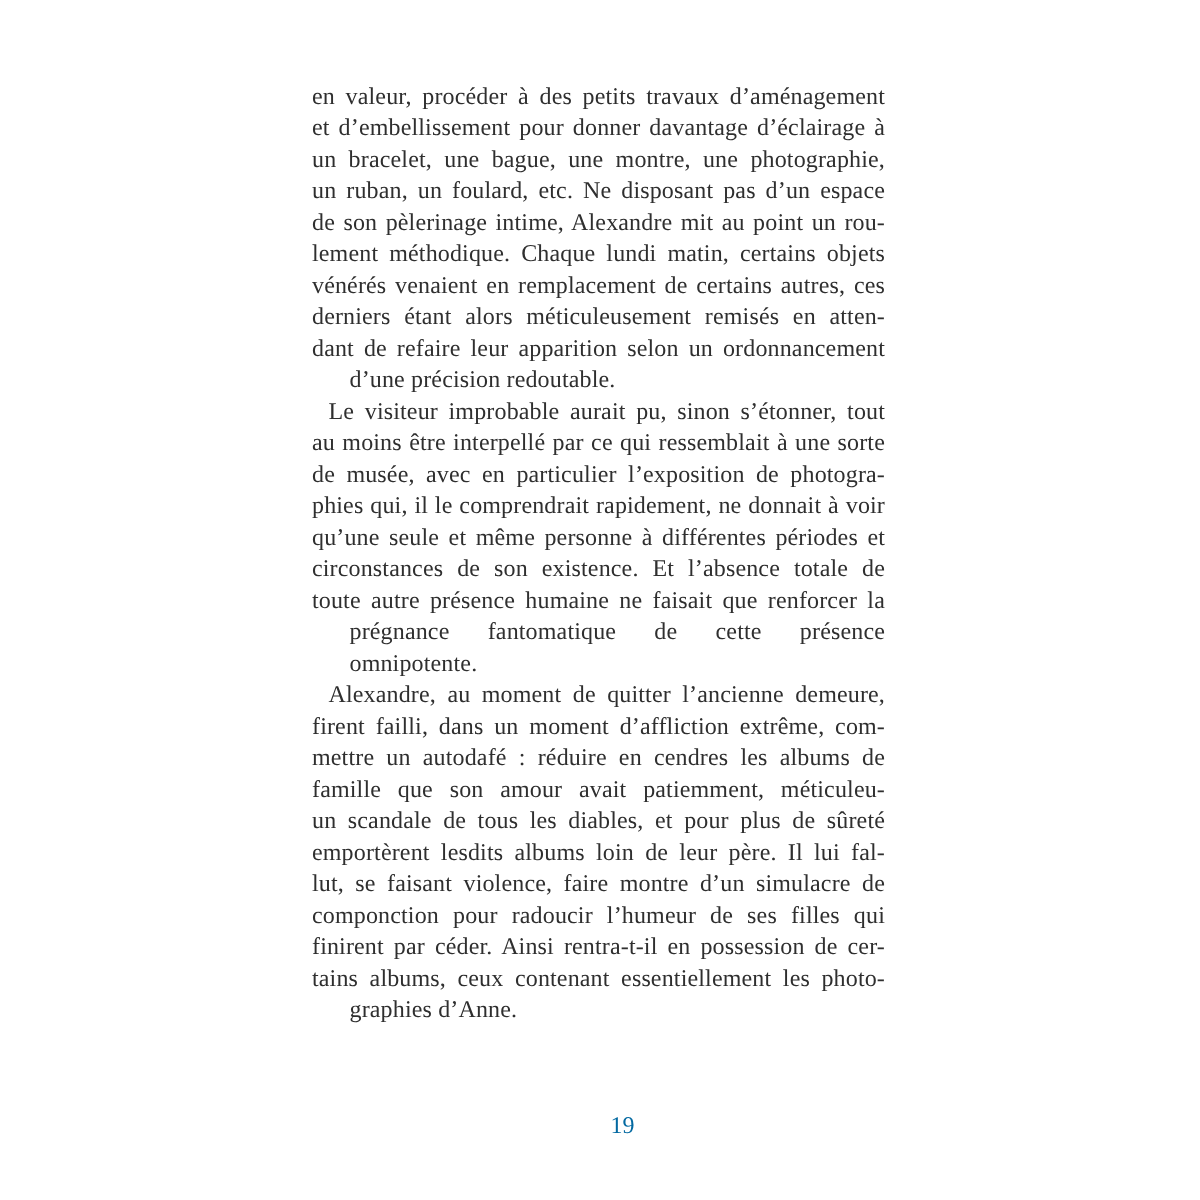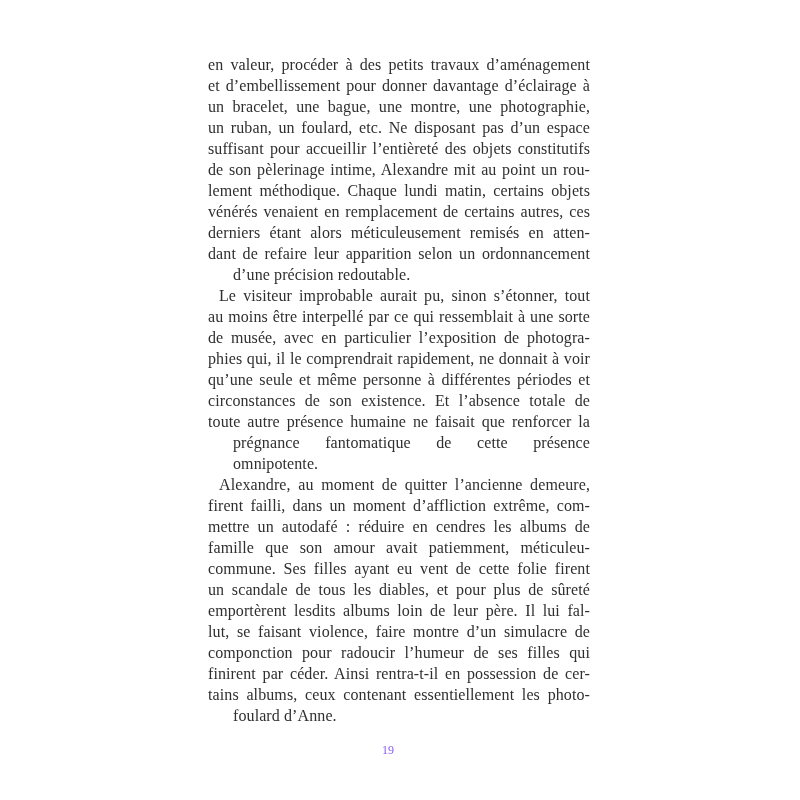--- a/index.html
+++ b/index.html
@@ -32,60 +32,58 @@
   }
   .text-line.last {
     text-align-last: left;
     margin-left: 25px;
   }
   .text-line.indent {
     text-indent: 11px;
   }
   .page-number {
     position: absolute;
-    left: 197px;
+    left: 224px;
     top: 740px;
     width: 382px;
     text-align: center;
-    font-size: 12px;
+    font-size: 16px;
     line-height: 21px;
-    color: #8b5cf6;
+    color: #0369a1;
   }
 </style>
 </head>
 <body>
 
 <div class="book-page">
   <div class="text-block">
       <div class="text-line">en valeur, procéder à des petits travaux d’aménagement</div>
       <div class="text-line">et d’embellissement pour donner davantage d’éclairage à</div>
       <div class="text-line">un bracelet, une bague, une montre, une photographie,</div>
       <div class="text-line">un ruban, un foulard, etc. Ne disposant pas d’un espace</div>
-      <div class="text-line">suffisant pour accueillir l’entièreté des objets constitutifs</div>
       <div class="text-line">de son pèlerinage intime, Alexandre mit au point un rou-</div>
       <div class="text-line">lement méthodique. Chaque lundi matin, certains objets</div>
       <div class="text-line">vénérés venaient en remplacement de certains autres, ces</div>
       <div class="text-line">derniers étant alors méticuleusement remisés en atten-</div>
       <div class="text-line">dant de refaire leur apparition selon un ordonnancement</div>
       <div class="text-line last">d’une précision redoutable.</div>
       <div class="text-line indent">Le visiteur improbable aurait pu, sinon s’étonner, tout</div>
       <div class="text-line">au moins être interpellé par ce qui ressemblait à une sorte</div>
       <div class="text-line">de musée, avec en particulier l’exposition de photogra-</div>
       <div class="text-line">phies qui, il le comprendrait rapidement, ne donnait à voir</div>
       <div class="text-line">qu’une seule et même personne à différentes périodes et</div>
       <div class="text-line">circonstances de son existence. Et l’absence totale de</div>
       <div class="text-line">toute autre présence humaine ne faisait que renforcer la</div>
       <div class="text-line last">prégnance fantomatique de cette présence omnipotente.</div>
       <div class="text-line indent">Alexandre, au moment de quitter l’ancienne demeure,</div>
       <div class="text-line">firent failli, dans un moment d’affliction extrême, com-</div>
       <div class="text-line">mettre un autodafé : réduire en cendres les albums de</div>
       <div class="text-line">famille que son amour avait patiemment, méticuleu-</div>
-      <div class="text-line">commune. Ses filles ayant eu vent de cette folie firent</div>
       <div class="text-line">un scandale de tous les diables, et pour plus de sûreté</div>
       <div class="text-line">emportèrent lesdits albums loin de leur père. Il lui fal-</div>
       <div class="text-line">lut, se faisant violence, faire montre d’un simulacre de</div>
       <div class="text-line">componction pour radoucir l’humeur de ses filles qui</div>
       <div class="text-line">finirent par céder. Ainsi rentra-t-il en possession de cer-</div>
       <div class="text-line">tains albums, ceux contenant essentiellement les photo-</div>
-      <div class="text-line last">foulard d’Anne.</div>
+      <div class="text-line last">graphies d’Anne.</div>
     </div>
   <div class="page-number">19</div>
 </div>
 
 </body></html>

